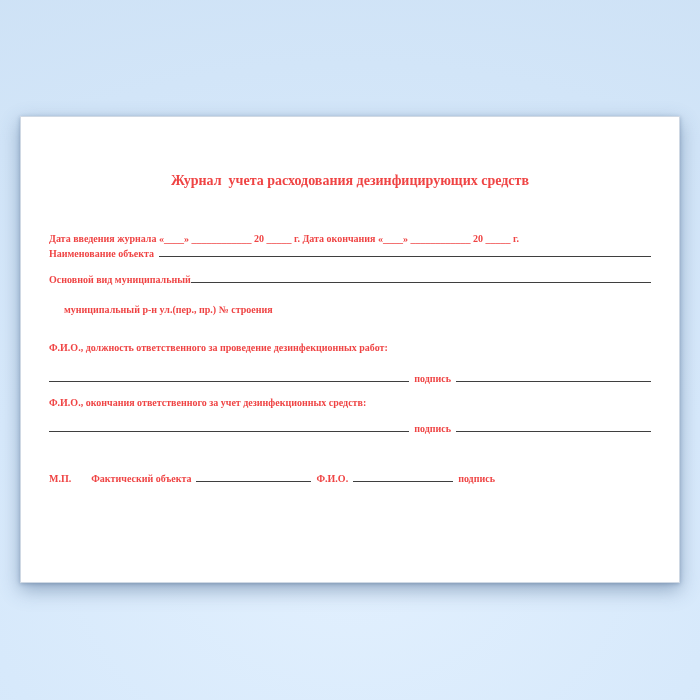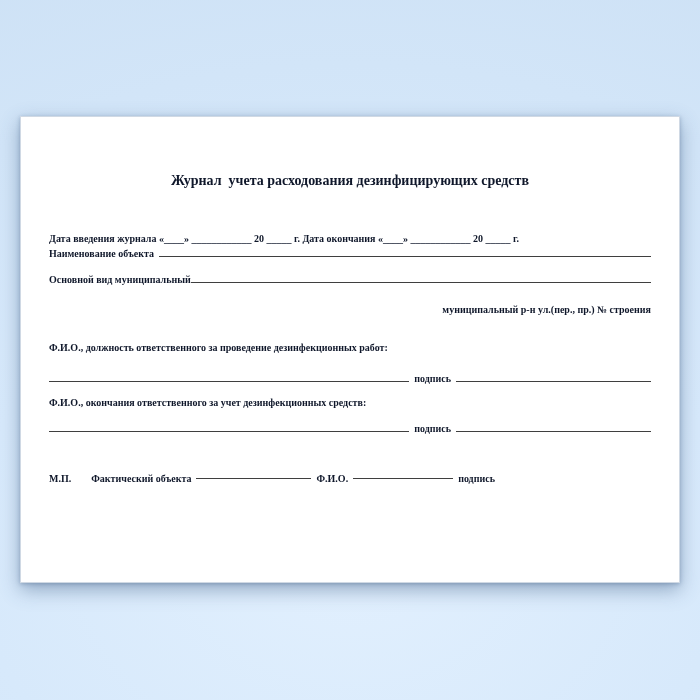--- a/index.html
+++ b/index.html
@@ -16,21 +16,21 @@
   }
   .page {
     position: absolute;
     left: 20px; top: 116px;
     width: 660px; height: 467px;
     background: #ffffff;
     border: 1px solid rgba(150,170,195,0.45);
     box-sizing: border-box;
     box-shadow: 0 7px 18px rgba(60, 90, 130, 0.45), 0 1px 4px rgba(60, 90, 130, 0.35);
     padding: 0 28px;
-    color: #0f172a;
+    color: #ef4444;
   }
   .title {
     margin: 55px 0 0 0;
     font-size: 14px;
     font-weight: bold;
     line-height: 18px;
     text-align: center;
     white-space: pre;
   }
   .row {
@@ -51,29 +51,29 @@
     min-width: 10px;
   }
   .r-date    { margin-top: 41px; }
   .r-name    { margin-top: 0; }
   .r-name .fill { margin-left: 5px; }
   .r-activity{ margin-top: 11px; }
   .r-address { margin-top: 12px; }
   .r-address .no { margin: 0 7px; }
   .r-address .f1 { flex-grow: 1.4; }
   .r-address .f2 { flex-grow: 1; }
-  .r-caption { margin-top: 0; display: block; text-align: right; font-family: Liberation Serif, serif; }
+  .r-caption { margin-top: 0; display: block; text-align: left; font-family: Liberation Serif, serif; }
   .r-fio1    { margin-top: 8px; }
   .r-sig     { }
   .r-sig .t  { margin: 0 5px; }
   .r-sig .sigw { flex: 0 0 195px; }
   .r-sig1    { margin-top: 16px; }
   .r-fio2    { margin-top: 9px; }
   .r-sig2    { margin-top: 11px; }
-  .r-footer  { margin-top: 35px; align-items: center; }
+  .r-footer  { margin-top: 35px; }
   .r-footer .mp { margin-right: 20px; }
   .r-footer .headw { flex: 0 0 115px; margin: 0 5px; }
   .r-footer .fiow  { flex: 0 0 100px; margin: 0 5px; }
 </style>
 </head>
 <body>
 
 <div class="scene">
   <div class="page">
 

